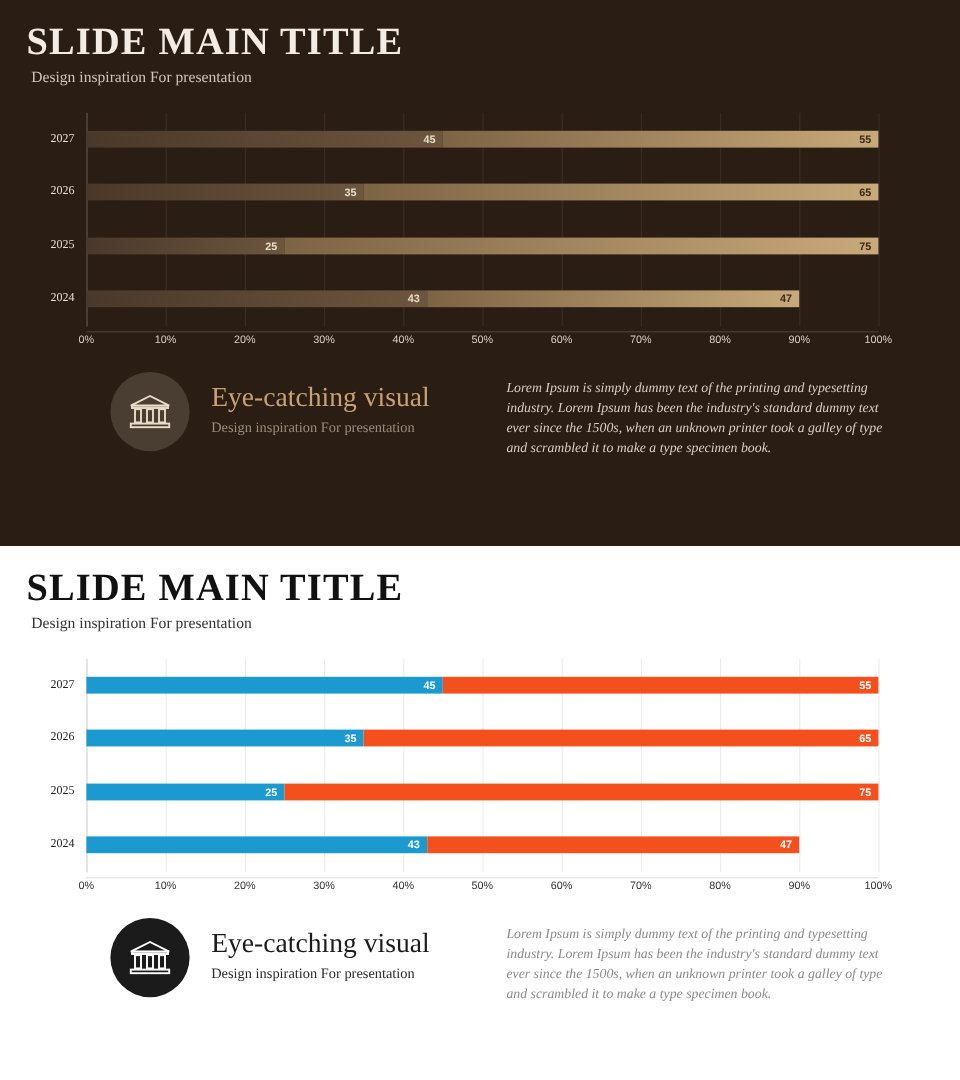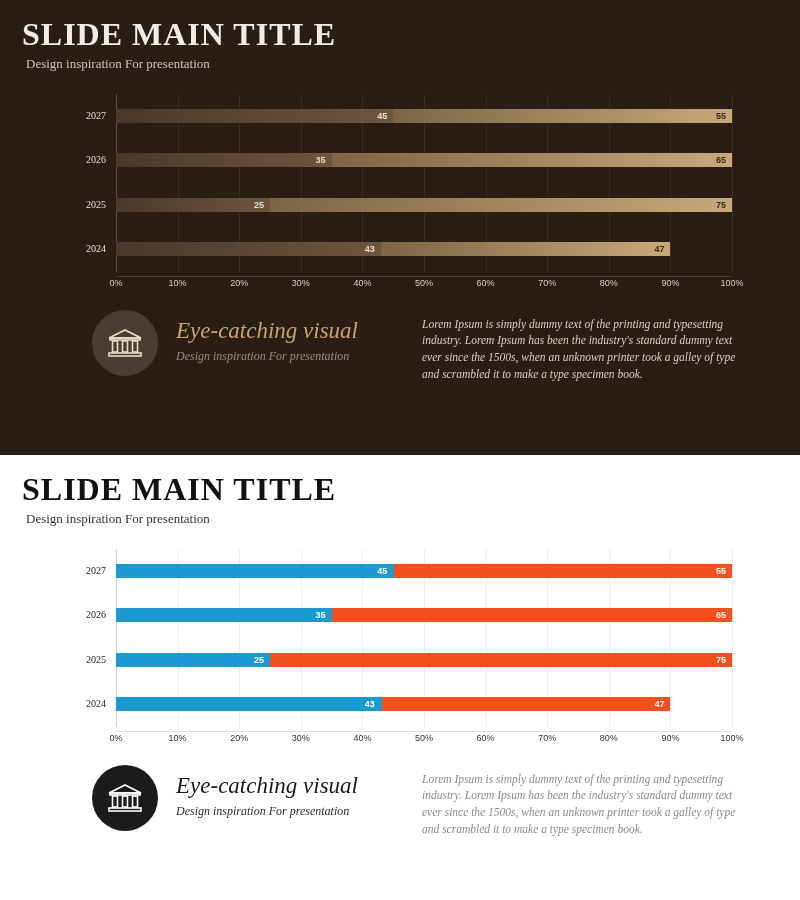--- a/index.html
+++ b/index.html
@@ -23,21 +23,21 @@
   .sub-title{
     font-family:"Liberation Serif",serif;
     font-size:13px;
     margin:4px 0 0 4px;
   }
   .dark .sub-title{color:#cfc4b6;}
   .light .sub-title{color:#333333;}
 
   
   .chart{position:relative;margin:22px 0 0 0;}
-  .chart-inner{position:relative;margin-left:116px;margin-right:68px;}
+  .chart-inner{position:relative;margin-left:72px;margin-right:68px;}
   .grid-area{position:relative;height:178px;}
   .gridline{position:absolute;top:0;bottom:0;width:1px;}
   .dark .gridline{background:rgba(255,255,255,0.07);}
   .light .gridline{background:rgba(0,0,0,0.07);}
   .dark .gridline.first{background:rgba(255,255,255,0.25);}
   .light .gridline.first{background:rgba(0,0,0,0.18);}
 
   .row{position:absolute;left:0;right:0;height:14px;}
   .row-label{
     position:absolute;
@@ -87,21 +87,21 @@
   .footer{display:flex;align-items:flex-start;padding:14px 40px 0 92px;}
   .circle{
     width:66px;height:66px;border-radius:50%;
     flex:0 0 66px;
     display:flex;align-items:center;justify-content:center;
   }
   .dark .circle{background:#4a3d31;}
   .light .circle{background:#1b1b1b;}
   .circle svg{display:block;}
 
-  .eye-text{margin-left:18px;width:232px;padding-top:8px;font-style:italic;}
+  .eye-text{margin-left:18px;width:232px;padding-top:8px;}
   .eye-title{
     font-family:"Liberation Serif",serif;
     font-size:23px;
     line-height:1.1;
   }
   .dark .eye-title{color:#c9a271;}
   .light .eye-title{color:#1b1b1b;}
   .eye-sub{
     font-family:"Liberation Serif",serif;
     font-size:12px;

